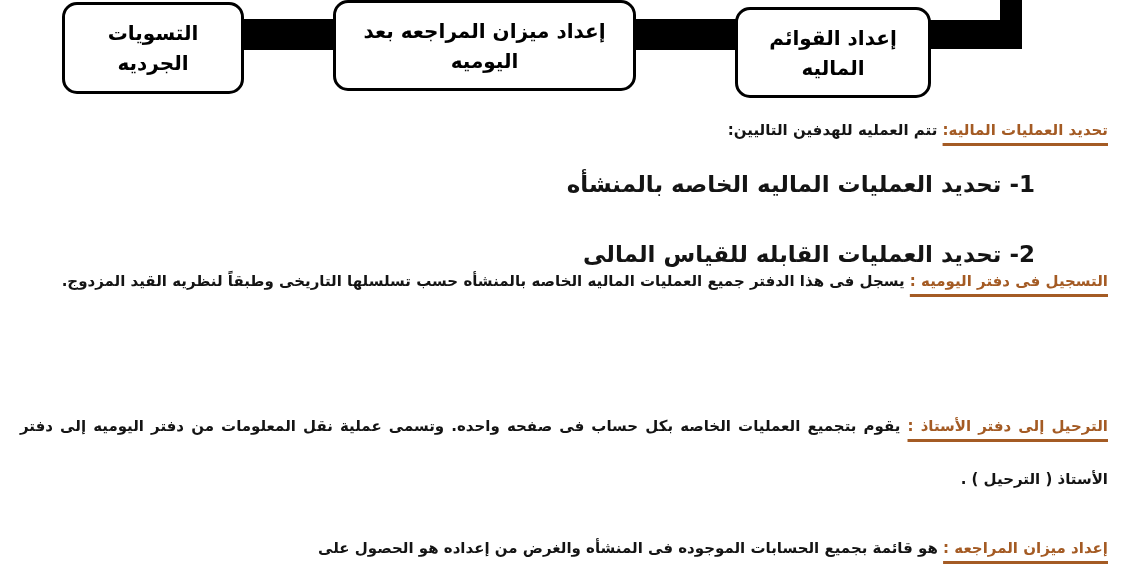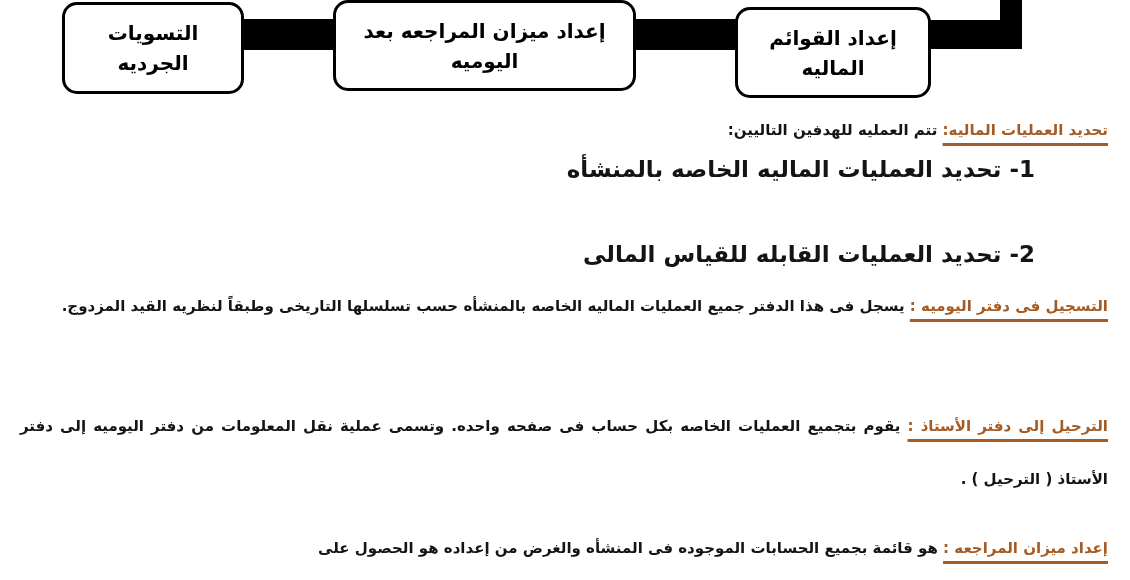--- a/index.html
+++ b/index.html
@@ -56,24 +56,24 @@
     <div>اليوميه</div>
   </div>
   <div class="fc-box" style="left:735px;top:7px;width:190px;height:85px;">
     <div>إعداد القوائم</div>
     <div>الماليه</div>
   </div>
 
   <p class="para single" style="top:104px;">
     <span class="h">تحديد العمليات الماليه:</span><span> تتم العمليه للهدفين التاليين:</span>
   </p>
-  <p class="list-item" style="top:152px;">1- تحديد العمليات الماليه الخاصه بالمنشأه</p>
+  <p class="list-item" style="top:167px;">1- تحديد العمليات الماليه الخاصه بالمنشأه</p>
   <p class="list-item" style="top:201px;margin-top:36px;">2- تحديد العمليات القابله للقياس المالى</p>
 
-  <p class="para" style="top:280px;">
+  <p class="para" style="top:255px;">
     <span class="h">التسجيل فى دفتر اليوميه :</span><span> يسجل فى هذا الدفتر جميع العمليات الماليه الخاصه بالمنشأه حسب تسلسلها التاريخى وطبقاً لنظريه القيد المزدوج.</span>
   </p>
 
   <p class="para" style="top:400px;">
     <span class="h">الترحيل إلى دفتر الأستاذ :</span><span> يقوم بتجميع العمليات الخاصه بكل حساب فى صفحه واحده. وتسمى عملية نقل المعلومات من دفتر اليوميه إلى دفتر الأستاذ ( الترحيل ) .</span>
   </p>
 
   <p class="para" style="top:522px;">
     <span class="h">إعداد ميزان المراجعه :</span><span> هو قائمة بجميع الحسابات الموجوده فى المنشأه والغرض من إعداده هو الحصول على</span>
   </p>

